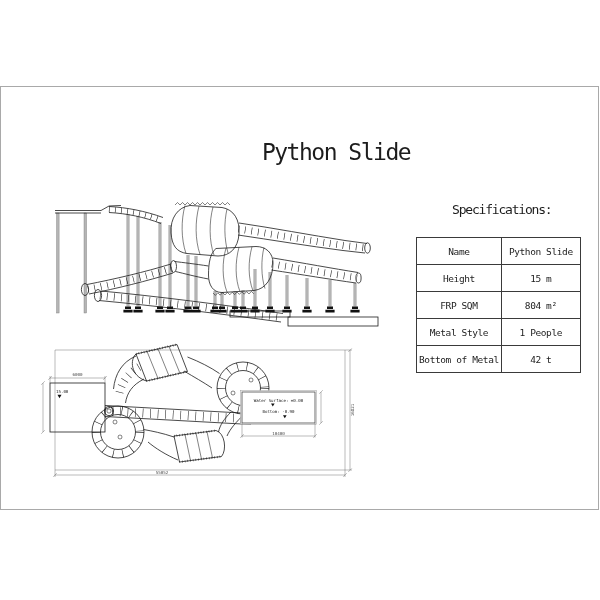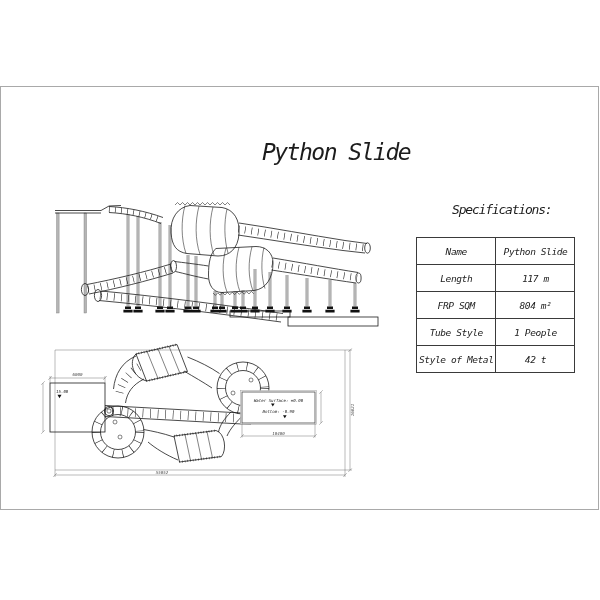--- a/index.html
+++ b/index.html
@@ -1,17 +1,17 @@
 <!DOCTYPE html>
 <html><head>
 <meta charset="utf-8">
 <style>
   html,body{margin:0;padding:0;background:#fff;}
   .canvas{position:relative;width:600px;height:600px;background:#ffffff;overflow:hidden;
-          font-family:"DejaVu Sans Mono","Liberation Mono",monospace;color:#1c1c1c;font-style:italic;}
+          font-family:"DejaVu Sans Mono","Liberation Mono",monospace;color:#1c1c1c;}
   .doc-frame{position:absolute;left:0;top:86px;width:597px;height:422px;border:1.5px solid #a9a9a9;}
   .title{position:absolute;left:336px;top:139px;transform:translateX(-50%);
          font-size:23px;letter-spacing:-1.5px;white-space:nowrap;}
   .spec-heading{position:absolute;left:408px;top:202px;font-size:13px;letter-spacing:-1.2px;white-space:nowrap;margin-left:44px;}
   table.specs{position:absolute;left:416px;top:237px;border-collapse:collapse;table-layout:fixed;}
   table.specs td{border:1px solid #3a3a3a;height:26px;text-align:center;vertical-align:middle;
                  font-size:9.5px;letter-spacing:-0.4px;padding:0 2px;white-space:nowrap;}
   td.c1{width:73px;} td.c2{width:74px;}
   .side-svg{position:absolute;left:25px;top:192px;}
   .plan-svg{position:absolute;left:38px;top:333px;}
@@ -164,31 +164,31 @@
 
   <div class="spec-heading">Specifications:</div>
 
   <table class="specs">
     <tbody>
       <tr>
         <td class="c1">Name</td>
         <td class="c2">Python Slide</td>
       </tr>
       <tr>
-        <td class="c1">Length</td>
-        <td class="c2">117 m</td>
+        <td class="c1">Height</td>
+        <td class="c2">15 m</td>
       </tr>
       <tr>
         <td class="c1">FRP SQM</td>
         <td class="c2">804 m²</td>
       </tr>
       <tr>
-        <td class="c1">Tube Style</td>
+        <td class="c1">Metal Style</td>
         <td class="c2">1 People</td>
       </tr>
       <tr>
-        <td class="c1">Style of Metal</td>
+        <td class="c1">Bottom of Metal</td>
         <td class="c2">42 t</td>
       </tr>
     </tbody>
   </table>
 
 </div>
 
 </body></html>

